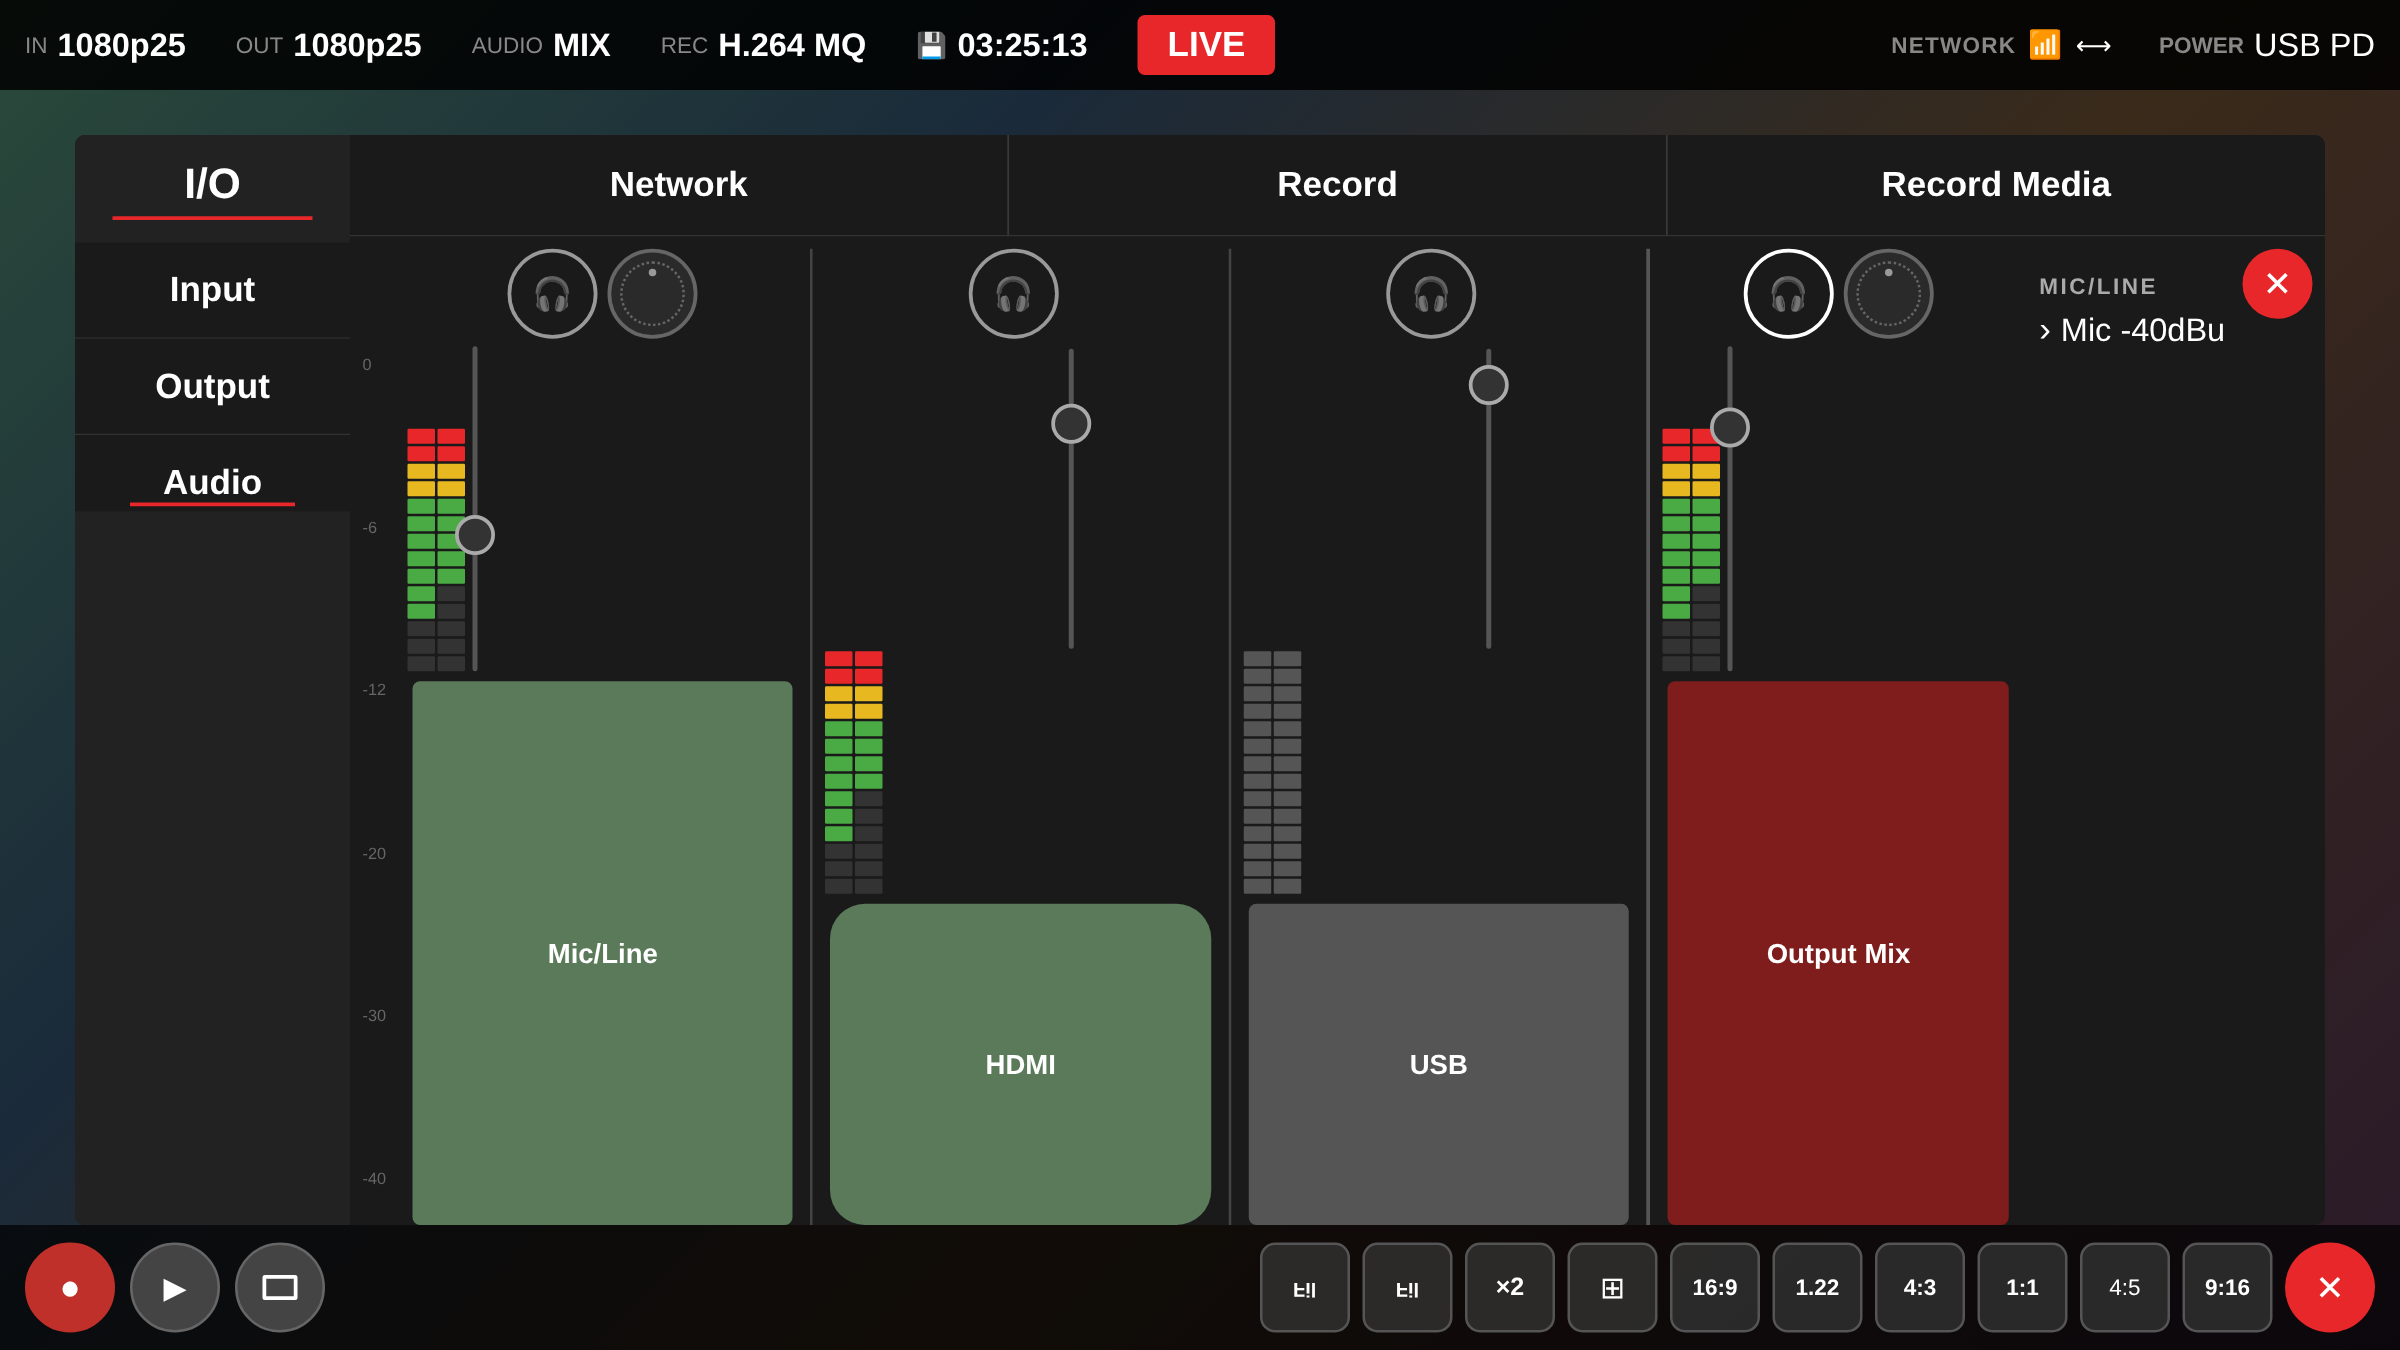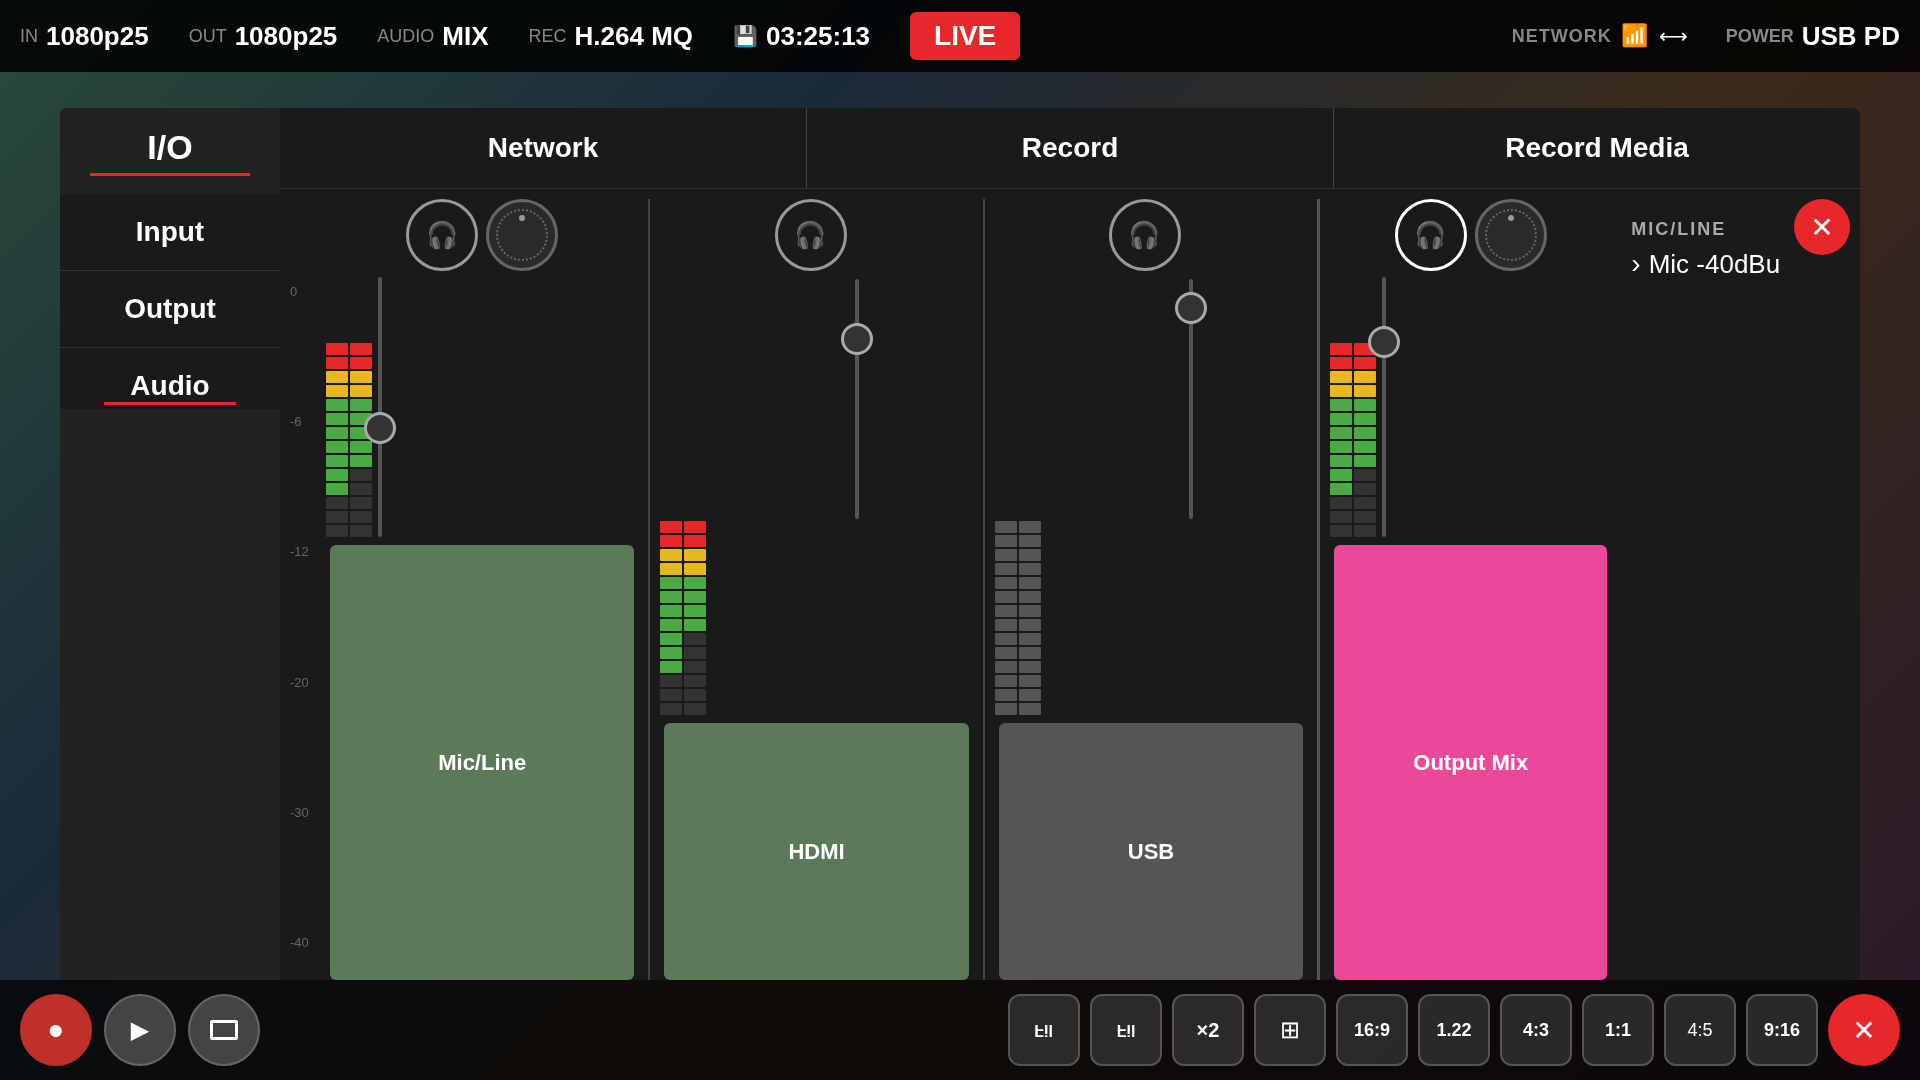--- a/index.html
+++ b/index.html
@@ -87,21 +87,21 @@
       gap: 8px;
     }
     .power-label {
       color: #888;
       font-size: 18px;
       font-weight: bold;
     }
     .power-value {
       color: white;
       font-size: 26px;
-      font-weight: bold;
+      font-weight: normal;
     }
 
     
     .main-panel {
       position: absolute;
       top: 108px;
       left: 60px;
       right: 60px;
       bottom: 100px;
       background: #1a1a1a;
@@ -214,21 +214,21 @@
       text-align: center;
       padding: 14px 0;
       border-radius: 6px;
       border: none;
       cursor: pointer;
     }
     .channel-label-btn.usb {
       background: #555;
     }
     .channel-label-btn.output-mix {
-      background: #ec4899;
+      background: #7f1d1d;
     }
 
     
     .close-btn {
       position: absolute;
       top: 10px;
       right: 10px;
       width: 56px;
       height: 56px;
       border-radius: 50%;
@@ -495,21 +495,21 @@
                 <div style="width:100%; height:12px; background:#4aaa44; border-radius:1px;"></div>
                 <div style="width:100%; height:12px; background:#333; border-radius:1px;"></div>
                 <div style="width:100%; height:12px; background:#333; border-radius:1px;"></div>
                 <div style="width:100%; height:12px; background:#333; border-radius:1px;"></div>
                 <div style="width:100%; height:12px; background:#333; border-radius:1px;"></div>
                 <div style="width:100%; height:12px; background:#333; border-radius:1px;"></div>
                 <div style="width:100%; height:12px; background:#333; border-radius:1px;"></div>
               </div>
             </div>
           </div>
-          <button class="channel-label-btn" style="margin: 8px 4px 0;">HDMI</button>
+          <button class="channel-label-btn" style="margin: 8px 4px 0; border-radius: 28px;">HDMI</button>
         </div>
 
         <div class="channel-separator"></div>
 
         <div style="flex:1; display:flex; flex-direction:column;">
           <div style="display:flex; gap:8px; justify-content:center; margin-bottom:6px;">
             <div class="knob bright">
               <span style="font-size:26px; color:#aaa;">🎧</span>
             </div>
             <div style="position:relative; display:flex; align-items:flex-start; justify-content:center;">

